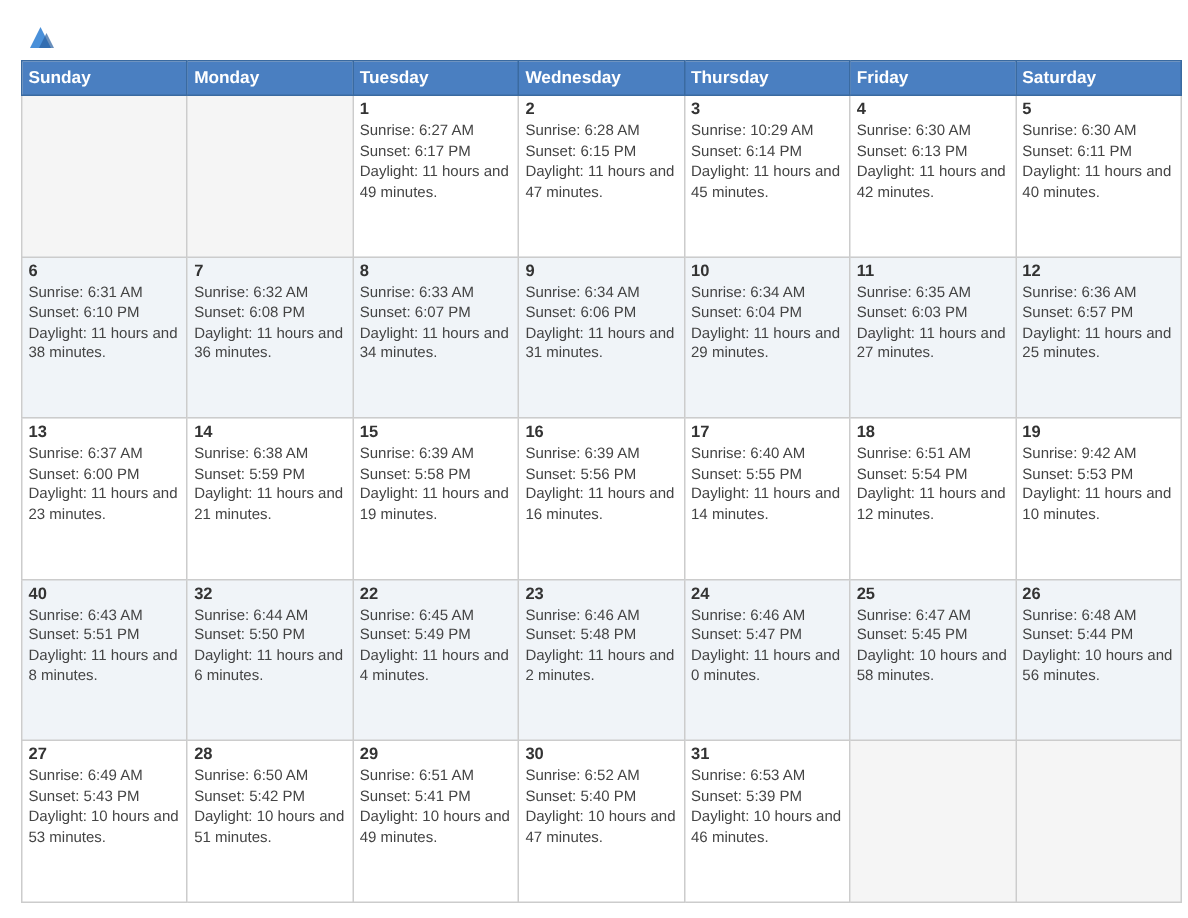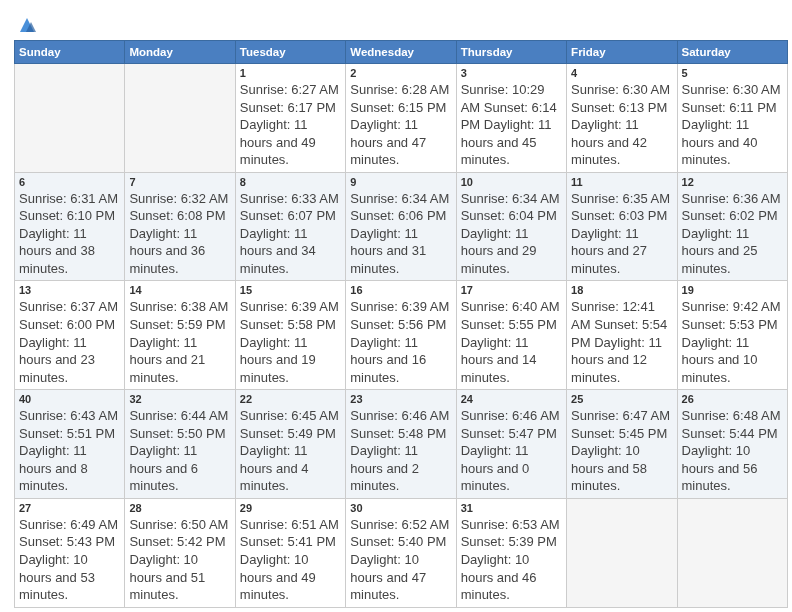--- a/index.html
+++ b/index.html
@@ -86,21 +86,21 @@
       background: #f5f5f5;
     }
     .day-number {
       font-size: 11px;
       font-weight: bold;
       color: #333;
       display: block;
       margin-bottom: 2px;
     }
     .day-info {
-      font-size: 13px;
+      font-size: 10px;
       color: #444;
       line-height: 1.35;
     }
     .row-shaded td {
       background: #f0f4f8;
     }
   </style>
 </head>
 <body>
 
@@ -204,21 +204,21 @@
           </td>
           <td>
             <span class="day-number">11</span>
             <div class="day-info">Sunrise: 6:35 AM
 Sunset: 6:03 PM
 Daylight: 11 hours and 27 minutes.</div>
           </td>
           <td>
             <span class="day-number">12</span>
             <div class="day-info">Sunrise: 6:36 AM
-Sunset: 6:02 PM
+Sunset: 6:57 PM
 Daylight: 11 hours and 25 minutes.</div>
           </td>
         </tr>
         <tr>
           <td>
             <span class="day-number">13</span>
             <div class="day-info">Sunrise: 6:37 AM
 Sunset: 6:00 PM
 Daylight: 11 hours and 23 minutes.</div>
           </td>
@@ -241,21 +241,21 @@
 Daylight: 11 hours and 16 minutes.</div>
           </td>
           <td>
             <span class="day-number">17</span>
             <div class="day-info">Sunrise: 6:40 AM
 Sunset: 5:55 PM
 Daylight: 11 hours and 14 minutes.</div>
           </td>
           <td>
             <span class="day-number">18</span>
-            <div class="day-info">Sunrise: 12:41 AM
+            <div class="day-info">Sunrise: 6:51 AM
 Sunset: 5:54 PM
 Daylight: 11 hours and 12 minutes.</div>
           </td>
           <td>
             <span class="day-number">19</span>
             <div class="day-info">Sunrise: 9:42 AM
 Sunset: 5:53 PM
 Daylight: 11 hours and 10 minutes.</div>
           </td>
         </tr>

